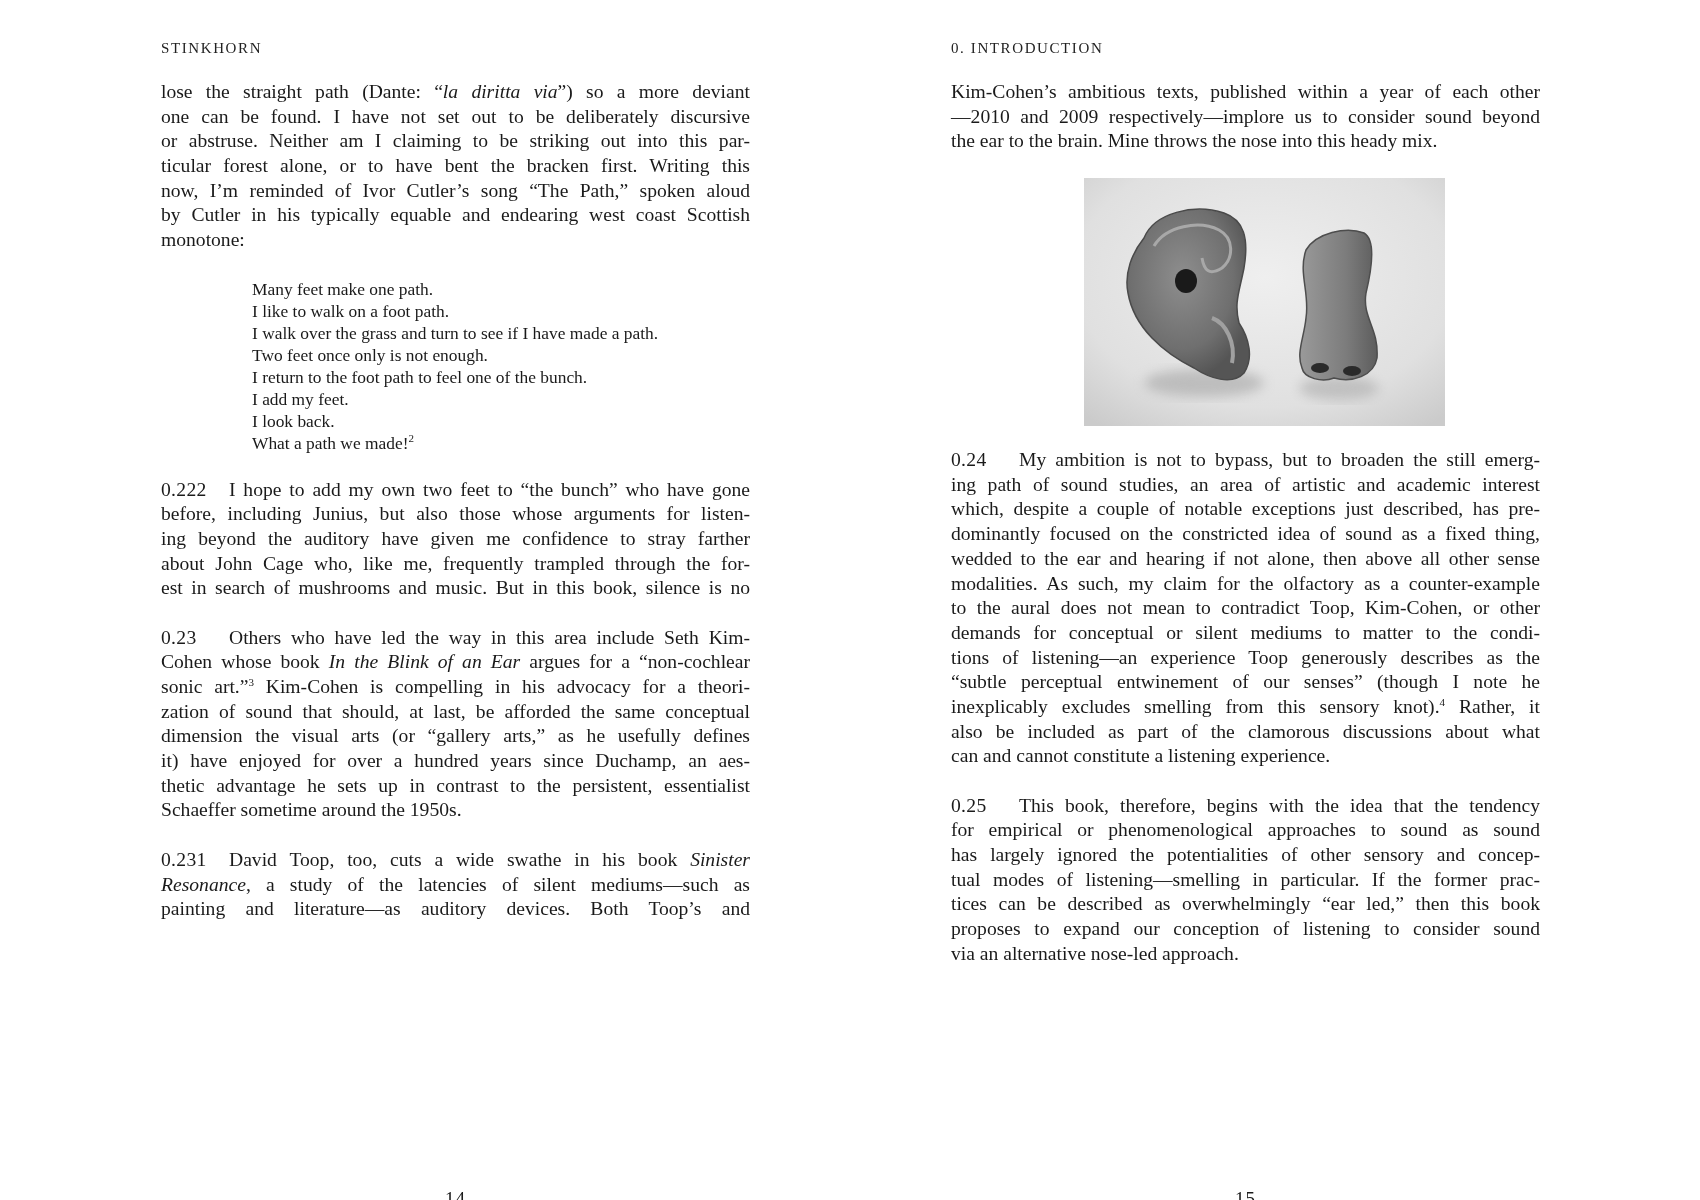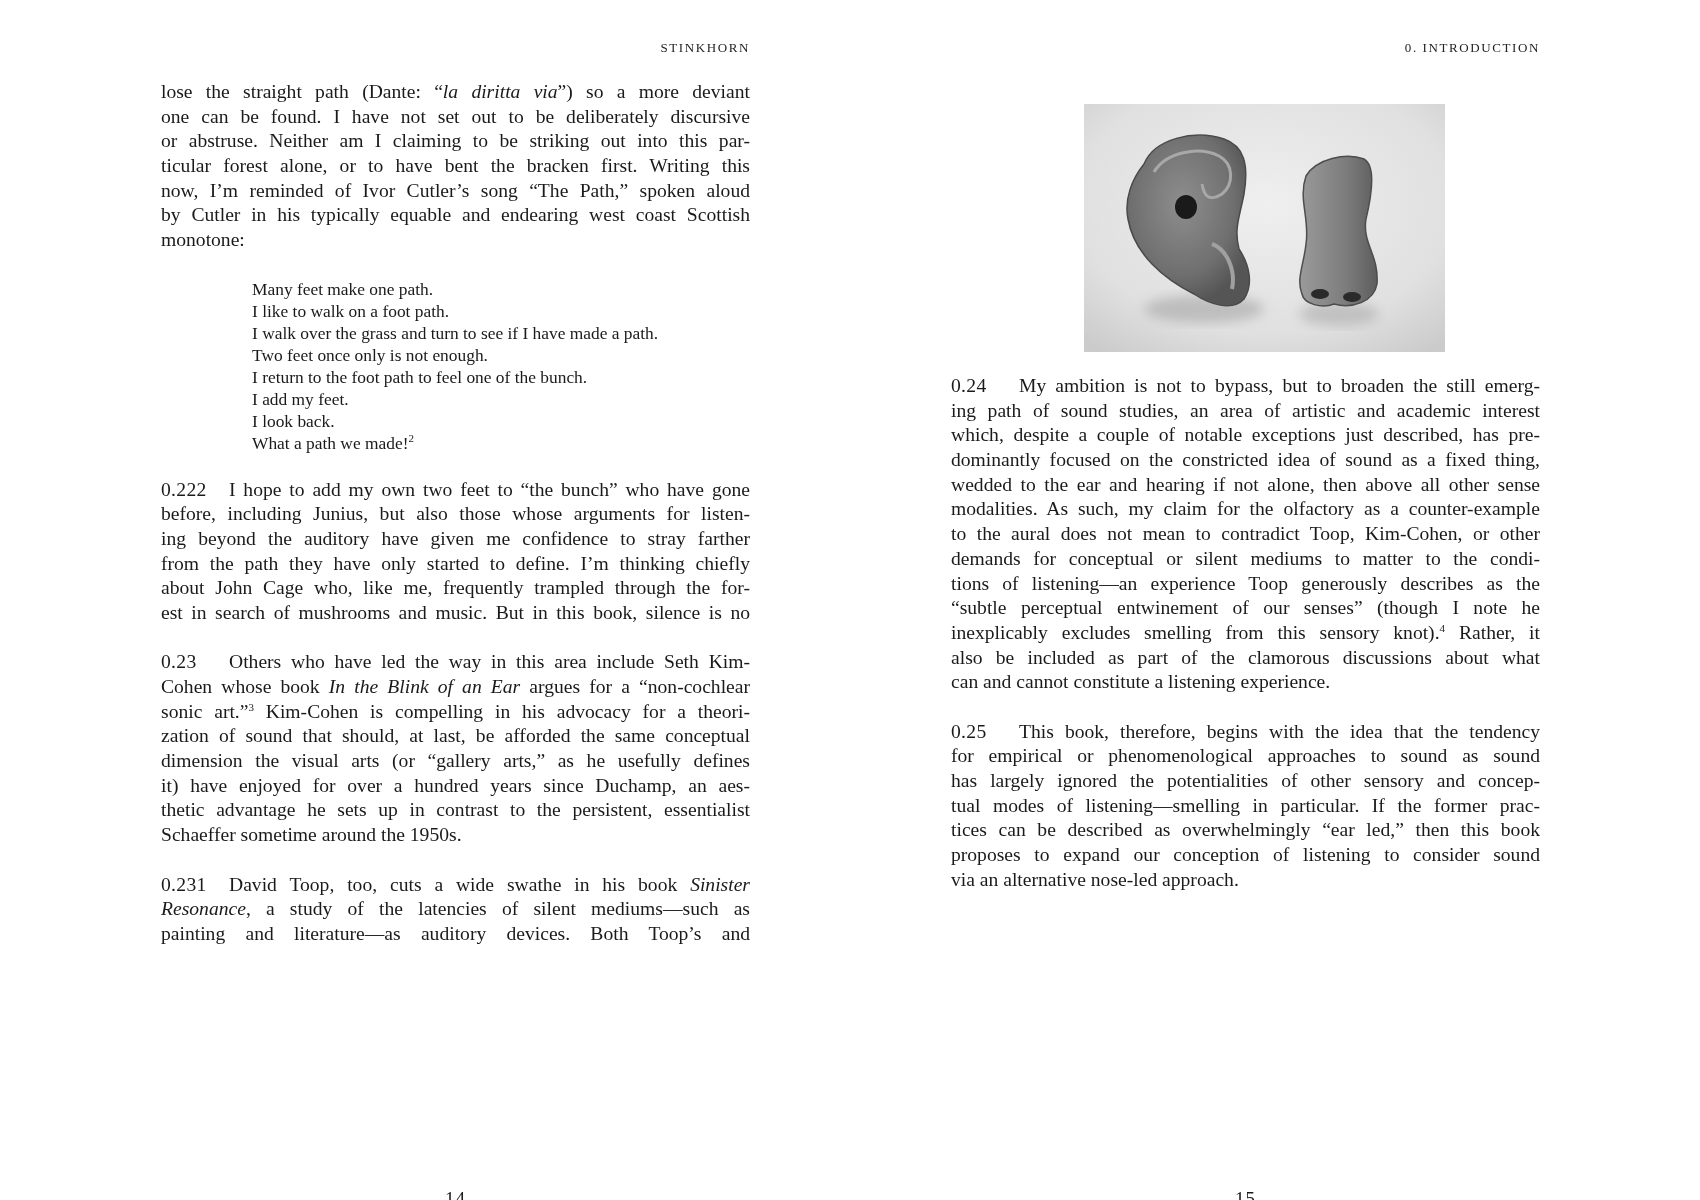--- a/index.html
+++ b/index.html
@@ -7,22 +7,22 @@
       width: 1700px; height: 1200px; position: relative; overflow: hidden;
       font-family: "Liberation Serif", "DejaVu Serif", serif;
       color: #1a1a1a;
     }
     .page { position: absolute; top: 0; height: 1200px; }
     .page-left { left: 0; width: 850px; }
     .page-right { left: 850px; width: 850px; }
 
     .running-head {
       position: absolute; top: 40px;
-      font-size: 13px; letter-spacing: 1.6px; text-transform: uppercase;
-      text-align: right; color: #222;
+      font-size: 15px; letter-spacing: 1.6px; text-transform: uppercase;
+      text-align: left; color: #222;
     }
     .page-left .running-head { left: 161px; width: 589px; }
     .page-right .running-head { left: 101px; width: 589px; }
 
     .column { position: absolute; top: 80px; width: 589px; }
     .page-left .column { left: 161px; }
     .page-right .column { left: 101px; }
 
     .line {
       display: block; height: 24.7px; line-height: 24.7px;
@@ -85,21 +85,20 @@
       <span class="pline">I return to the foot path to feel one of the bunch.</span>
       <span class="pline">I add my feet.</span>
       <span class="pline">I look back.</span>
       <span class="pline"><span>What a path we made!</span><sup>2</sup></span>
     </div>
 
     <div class="para">
       <span class="line"><span class="para-num w1">0.222</span><span>I hope to add my own two feet to “the bunch” who have gone</span></span>
       <span class="line">before, including Junius, but also those whose arguments for listen-</span>
       <span class="line">ing beyond the auditory have given me confidence to stray farther</span>
-      <span class="line">from the path they have only started to define. I’m thinking chiefly</span>
       <span class="line">about John Cage who, like me, frequently trampled through the for-</span>
       <span class="line">est in search of mushrooms and music. But in this book, silence is no</span>
     </div>
 
     <div class="para">
       <span class="line"><span class="para-num w2">0.23</span><span>Others who have led the way in this area include Seth Kim-</span></span>
       <span class="line"><span>Cohen whose book </span><i>In the Blink of an Ear</i><span> argues for a “non-cochlear</span></span>
       <span class="line"><span>sonic art.”</span><sup>3</sup><span> Kim-Cohen is compelling in his advocacy for a theori-</span></span>
       <span class="line">zation of sound that should, at last, be afforded the same conceptual</span>
       <span class="line">dimension the visual arts (or “gallery arts,” as he usefully defines</span>
@@ -115,20 +114,25 @@
     </div>
   </div>
 
   <div class="folio">14</div>
 </div>
 
 <div class="page page-right">
   <div class="running-head">0. Introduction</div>
 
   <div class="column">
+    <div>
+      <span class="line">Kim-Cohen’s ambitious texts, published within a year of each other</span>
+      <span class="line">—2010 and 2009 respectively—implore us to consider sound beyond</span>
+      <span class="line last">the ear to the brain. Mine throws the nose into this heady mix.</span>
+    </div>
 
     <div class="figure">
       <svg class="photo" viewBox="0 0 361 248" width="361" height="248" aria-label="Black-and-white photograph of a sculpted ear and a sculpted nose">
         <defs>
           <radialGradient id="bg" cx="50%" cy="40%" r="75%">
             <stop offset="0%" stop-color="#efefef"></stop>
             <stop offset="70%" stop-color="#e0e0e0"></stop>
             <stop offset="100%" stop-color="#cbcbcb"></stop>
           </radialGradient>
           <radialGradient id="earG" cx="45%" cy="40%" r="60%">

